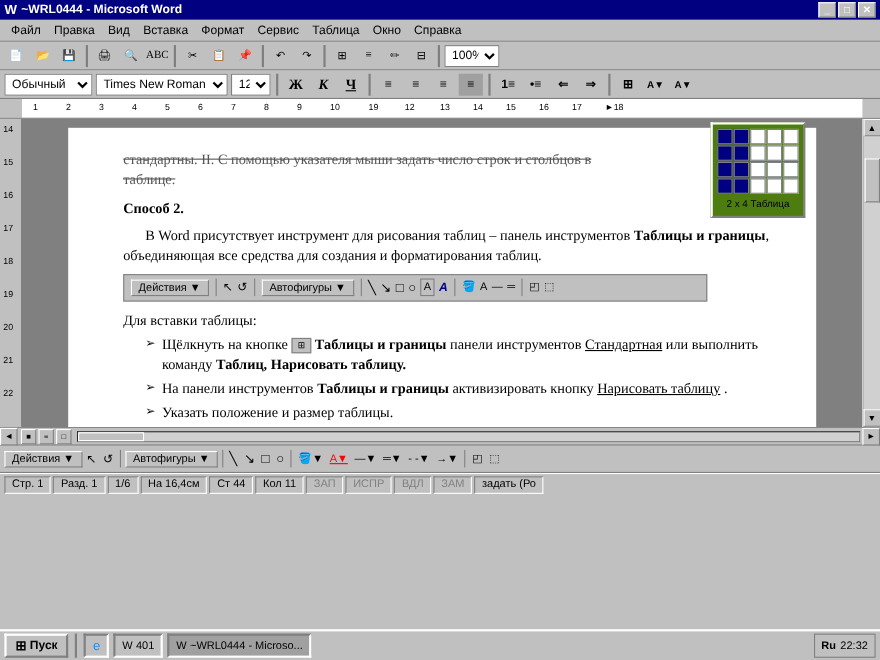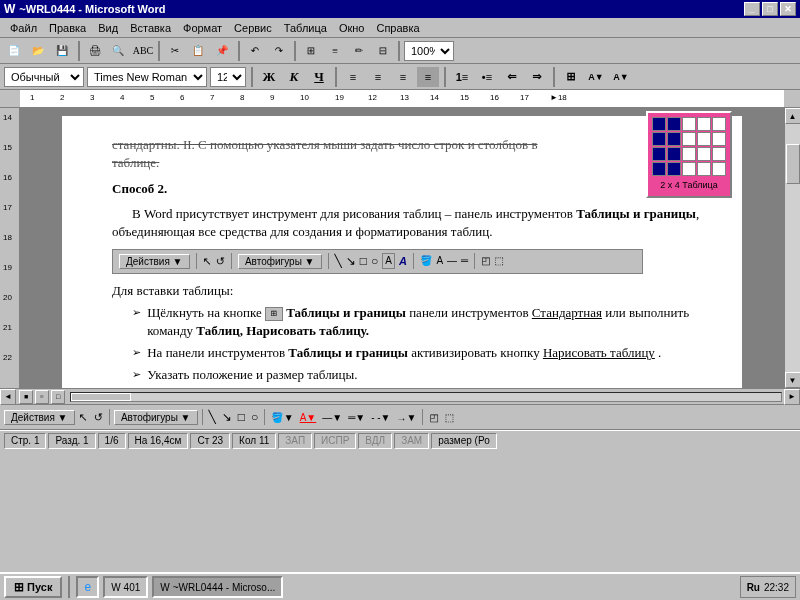--- a/index.html
+++ b/index.html
@@ -304,21 +304,21 @@
       font-size: 10px;
       cursor: pointer;
     }
     .inline-tb-sep { width: 1px; height: 16px; background: #808080; margin: 0 2px; }
 
     
     .table-popup {
       position: absolute;
       right: 10px;
       top: -5px;
-      background: #ec4899;
+      background: #4d7c0f;
       border: 2px solid;
       border-color: #ffffff #808080 #808080 #ffffff;
       padding: 4px;
       z-index: 10;
     }
     .table-grid {
       display: grid;
       grid-template-columns: repeat(5, 14px);
       grid-template-rows: repeat(4, 14px);
       gap: 1px;
@@ -613,27 +613,27 @@
   <div class="inline-tb-sep"></div>
   <span style="font-size:10px;margin:0 2px;">◰</span>
   <span style="font-size:10px;margin:0 2px;">⬚</span>
 </div>
 
 <div class="status-bar">
   <div class="status-item">Стр. 1</div>
   <div class="status-item">Разд. 1</div>
   <div class="status-item">1/6</div>
   <div class="status-item">На 16,4см</div>
-  <div class="status-item">Ст 23</div>
+  <div class="status-item">Ст 44</div>
   <div class="status-item">Кол 11</div>
   <div class="status-item" style="color:#808080;">ЗАП</div>
   <div class="status-item" style="color:#808080;">ИСПР</div>
   <div class="status-item" style="color:#808080;">ВДЛ</div>
   <div class="status-item" style="color:#808080;">ЗАМ</div>
-  <div class="status-item">размер (Ро</div>
+  <div class="status-item">задать (Ро</div>
 </div>
 
 <div class="taskbar">
   <button class="start-btn">
     <span style="font-size:12px;">⊞</span>
     <span>Пуск</span>
   </button>
   <div style="width:2px;height:22px;background:#808080;margin:0 2px;"></div>
   <div class="taskbar-btn">
     <span style="font-size:12px;color:#1e90ff;">e</span>

